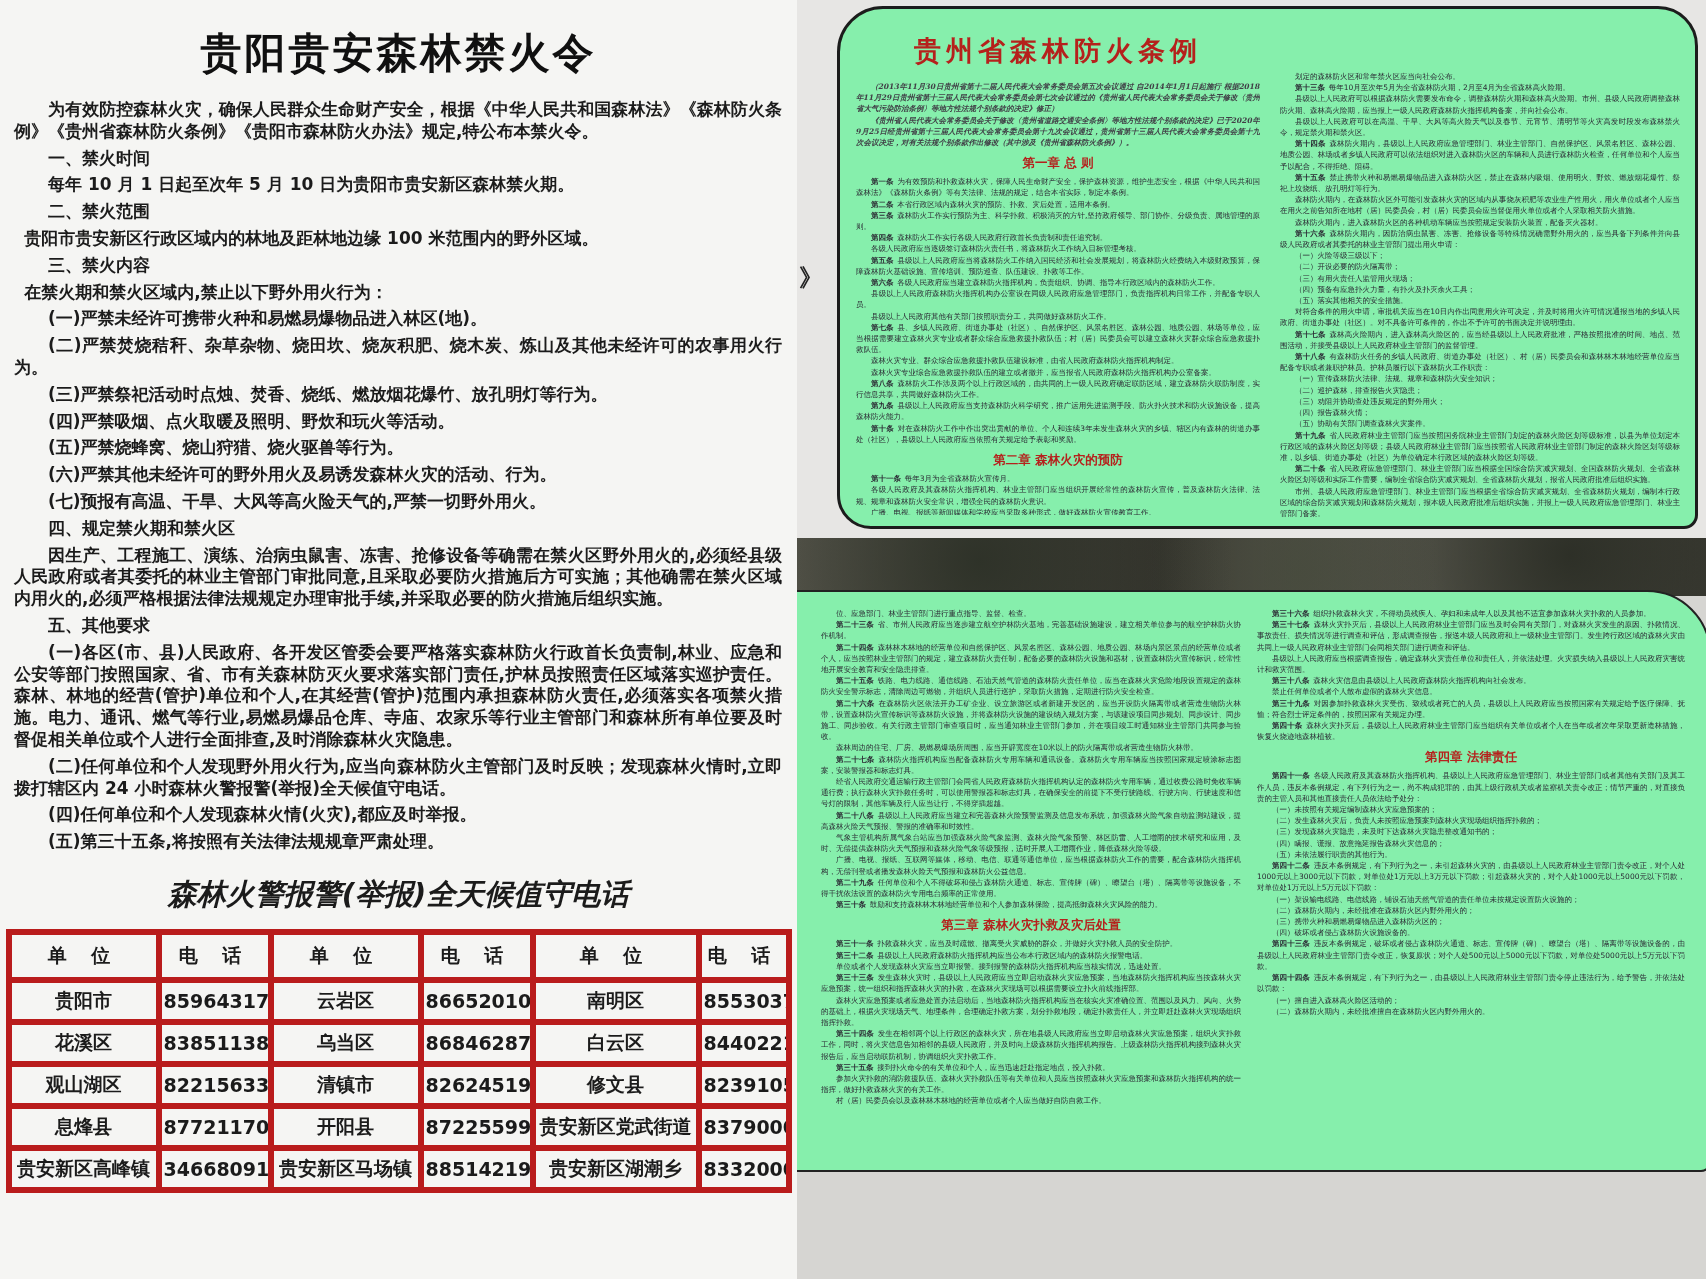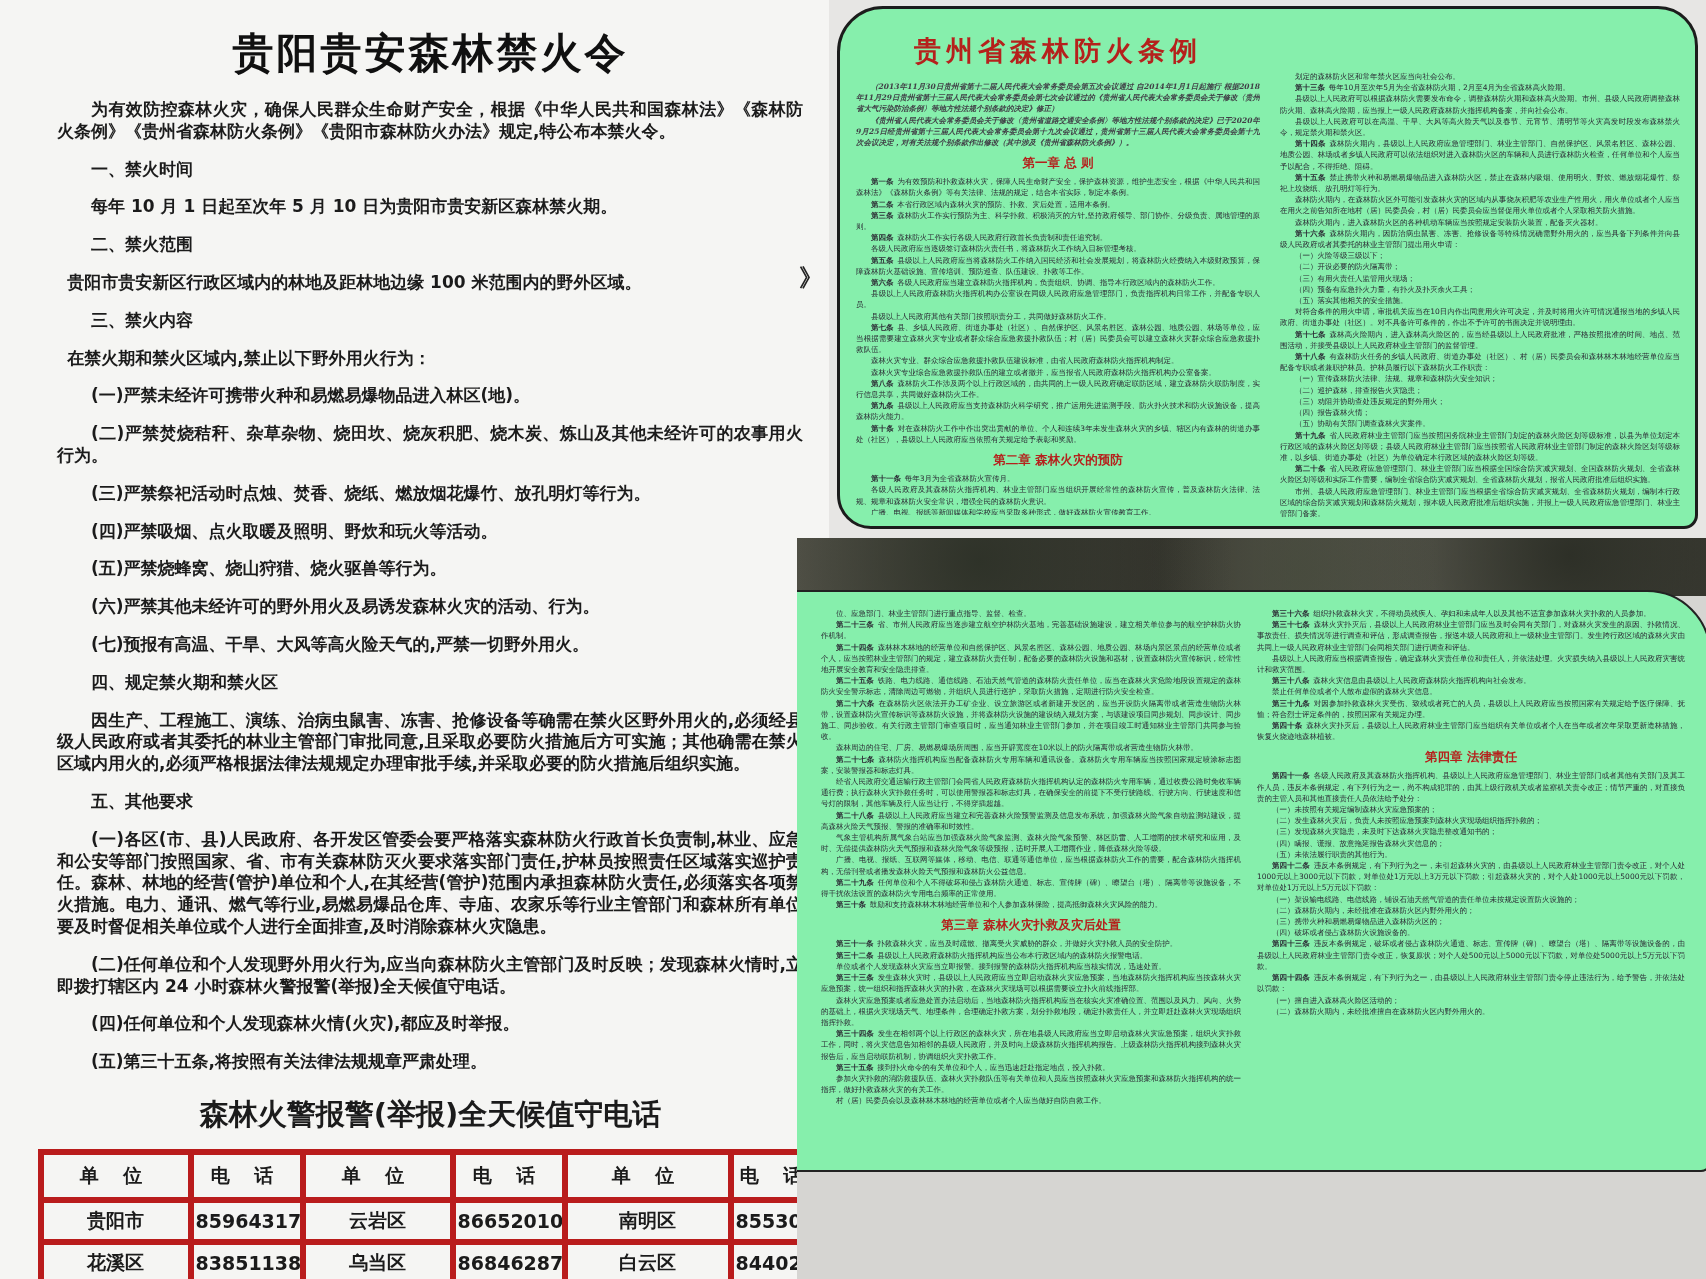--- a/index.html
+++ b/index.html
@@ -1,29 +1,29 @@
 <!DOCTYPE html>
 <html><head>
 <meta charset="utf-8">
 <style>
   html,body{margin:0;padding:0;}
   body{width:1706px;height:1279px;overflow:hidden;position:relative;
        background:#e7e6e4;font-family:"DejaVu Sans","Liberation Sans",sans-serif;}
 
   
   .left-doc{position:absolute;left:0;top:0;width:797px;height:1279px;
-            background:#f5f5f3;color:#1b1b1b;padding-left:32px;}
+            background:#f5f5f3;color:#1b1b1b;}
   .ld-title{font-size:41px;font-weight:800;text-align:center;margin:26px 0 18px 0;
             letter-spacing:3px;color:#101010;}
   .ld-body{padding:0 10px 0 9px;font-size:17px;line-height:21.8px;font-weight:600;
            text-align:justify;}
-  .ld-body p{margin:16px;text-indent:2em;}
+  .ld-body p{margin:5px;text-indent:2em;}
   .ld-body p.h{font-weight:800;}
   .ld-body p.flush{text-indent:0.6em;}
-  .ld-table-title{font-size:29px;font-weight:800;text-align:center;margin:22px 0 14px 0;}
+  .ld-table-title{font-size:29px;font-weight:800;text-align:center;margin:22px 0 14px 0;font-style:italic;}
   table.ld-table{border-collapse:collapse;margin:0 auto;width:778px;table-layout:fixed;}
   .ld-table th,.ld-table td{border:6px solid #b91c1c;text-align:center;
       font-size:19px;font-weight:600;height:36px;padding:0 2px;overflow:hidden;}
   .ld-table th{height:42px;letter-spacing:9px;font-weight:700;}
   .ld-table col.c-unit{width:150px}.ld-table col.c-tel{width:112px}
   .ld-table col.c-unit3{width:166px}.ld-table col.c-tel3{width:90px}
 
   
   .photo-top{position:absolute;left:797px;top:0;width:909px;height:538px;overflow:hidden;
      background:

